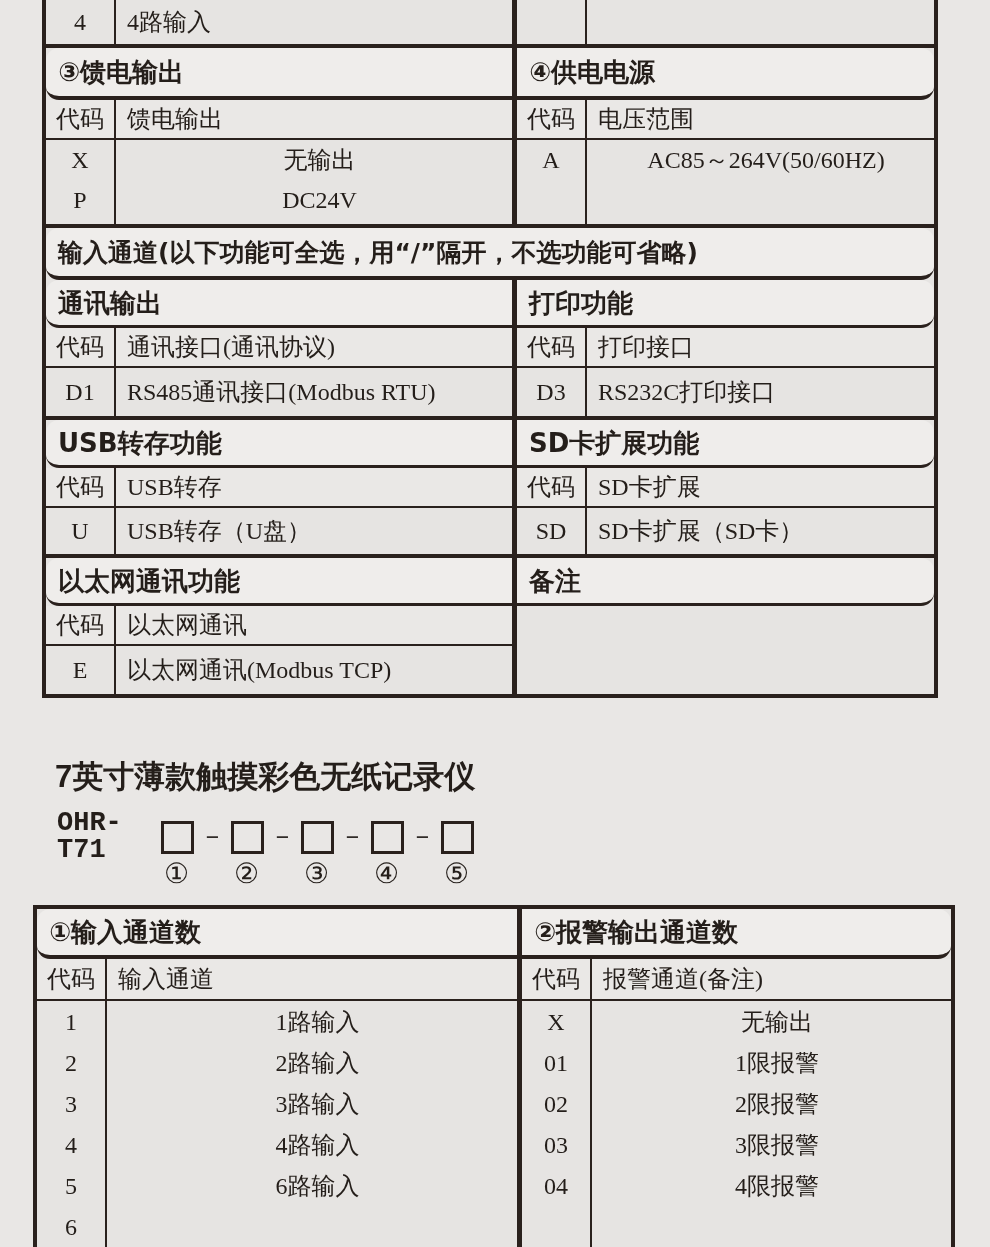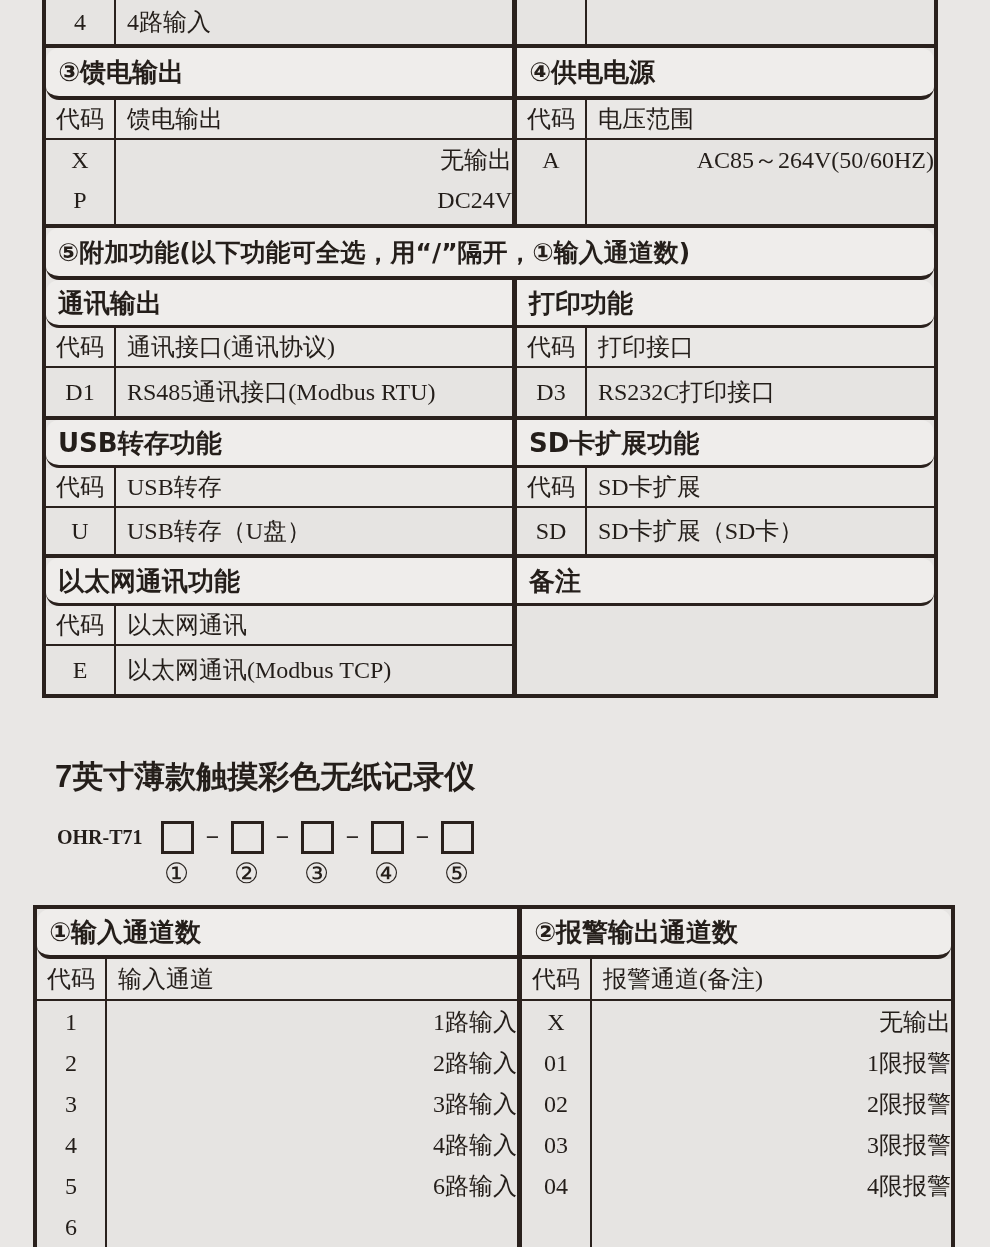--- a/index.html
+++ b/index.html
@@ -28,43 +28,43 @@
   .bb3{border-bottom-width:3px;}
   .bb0{border-bottom:none;}
   .h44{height:44px}.h48{height:48px}.h38{height:38px}.h84{height:84px}
   .h45{height:45px}.h46{height:46px}.h40{height:40px}.h88{height:88px}.h250{height:250px}
   .hl{width:471px;display:flex;border-right:5px solid var(--bd);box-sizing:border-box;flex-shrink:0;}
   .hr{flex:1;display:flex;}
   #bottom-table .hl{width:485px;}
   .code{width:70px;flex-shrink:0;border-right:2px solid var(--bd);
         display:flex;align-items:center;justify-content:center;box-sizing:border-box;}
   .desc{flex:1;display:flex;align-items:center;padding-left:11px;box-sizing:border-box;}
-  .stack{flex-direction:column;align-items:flex-end;justify-content:flex-start;padding:0;}
+  .stack{flex-direction:column;align-items:center;justify-content:flex-start;padding:0;}
   .code.stack{align-items:center;}
   .ln{height:40px;display:flex;align-items:center;}
   .desc .ln{padding-left:11px;}
   .lnB{height:41px;display:flex;align-items:center;}
   .desc .lnB{padding-left:11px;}
   .band{background:var(--band);border-radius:13px;}
   .colhead-row{background:var(--colhead);}
   .sech{display:flex;align-items:center;padding-left:12px;
         font-family:"DejaVu Sans","Liberation Sans",sans-serif;font-weight:700;font-size:26px;}
   .fullcell{flex:1;display:flex;align-items:center;padding-left:12px;
         font-family:"DejaVu Sans","Liberation Sans",sans-serif;font-weight:700;font-size:25px;}
   .colblock{flex-direction:column;}
   .subrow{display:flex;flex:none;}
   .subrow.bb2{border-bottom:2px solid var(--bd);}
   .noline{border-right:none;}
   
   .prod-title{position:absolute;left:55px;top:761px;
         font-family:Liberation Sans, sans-serif;font-weight:700;font-size:31px;}
   .model-wrap{position:absolute;left:57px;top:820px;width:520px;}
   .model-line{display:flex;align-items:center;height:34px;}
-  .model-prefix{width:104px;font-family:Liberation Serif, serif;
-        font-weight:700;font-size:20px;letter-spacing:0;}
+  .model-prefix{width:104px;font-family:Liberation Mono, monospace;
+        font-weight:700;font-size:27px;letter-spacing:0;}
   .mbox{width:27px;height:27px;border:3px solid var(--bd);box-sizing:content-box;flex:none;}
   .mdash{width:37px;text-align:center;font-weight:700;font-size:24px;flex:none;}
   .circ-row{position:relative;height:36px;margin-top:6px;}
   .circ{position:absolute;top:0;font-size:28px;font-family:"Liberation Serif",serif;}
   .c1{left:107px}.c2{left:177px}.c3{left:247px}.c4{left:317px}.c5{left:387px}
 </style>
 </head>
 <body>
 
 <div class="page">
@@ -113,21 +113,21 @@
         <div class="code stack">
           <div class="ln">A</div>
         </div>
         <div class="desc stack">
           <div class="ln">AC85～264V(50/60HZ)</div>
         </div>
       </div>
     </div>
 
     <div class="row h48 bb4 band">
-      <div class="fullcell">⑤附加功能(以下功能可全选，用“/”隔开，①输入通道数)</div>
+      <div class="fullcell">输入通道(以下功能可全选，用“/”隔开，不选功能可省略)</div>
     </div>
 
     <div class="row h45 bb3 band">
       <div class="hl sech">通讯输出</div>
       <div class="hr sech">打印功能</div>
     </div>
     <div class="row h38 colhead-row">
       <div class="hl">
         <div class="code">代码</div>
         <div class="desc">通讯接口(通讯协议)</div>

